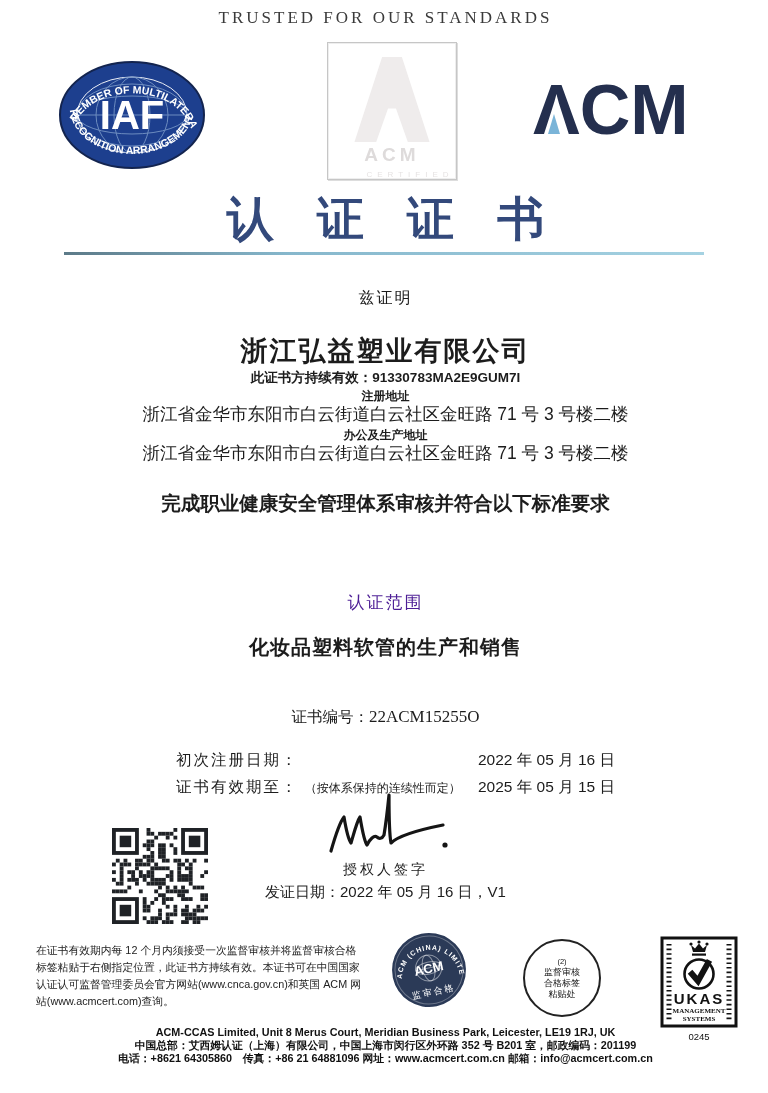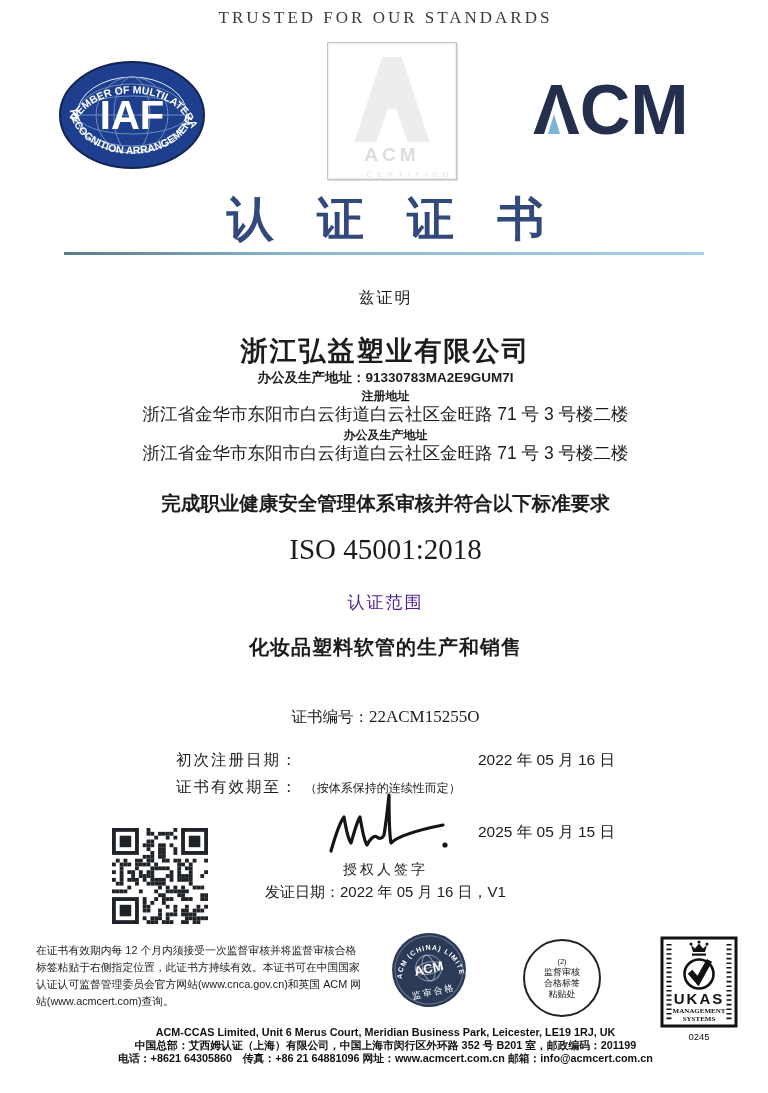--- a/index.html
+++ b/index.html
@@ -97,43 +97,42 @@
   </div>
 
   <div class="cx cert-title">
     <span>认 证 证 书</span>
   </div>
   <div class="divider abs"></div>
 
   <div class="cx intro">兹证明</div>
   <div class="cx company">浙江弘益塑业有限公司</div>
   <div class="cx credit">
-    <span>办公及生产地址：</span><span>91330783MA2E9GUM7I</span>
+    <span>此证书方持续有效：</span><span>91330783MA2E9GUM7I</span>
   </div>
   <div class="cx addr-label" style="top:388px;">注册地址</div>
   <div class="cx addr" style="top:402px;">浙江省金华市东阳市白云街道白云社区金旺路 71 号 3 号楼二楼</div>
   <div class="cx addr-label" style="top:427px;">办公及生产地址</div>
   <div class="cx addr" style="top:441px;">浙江省金华市东阳市白云街道白云社区金旺路 71 号 3 号楼二楼</div>
 
   <div class="cx audit">完成职业健康安全管理体系审核并符合以下标准要求</div>
-  <div class="cx iso">ISO 45001:2018</div>
   <div class="cx scope-label">认证范围</div>
   <div class="cx scope">化妆品塑料软管的生产和销售</div>
 
   <div class="cx certno">
     <span>证书编号：</span><span class="num">22ACM15255O</span>
   </div>
 
   <div class="abs date-label" style="left:176px;top:750px;">初次注册日期：</div>
   <div class="abs date-val" style="left:478px;top:750px;">2022 年 05 月 16 日</div>
   <div class="abs date-label" style="left:176px;top:777px;">
     <span>证书有效期至：</span>
     <span class="date-note">（按体系保持的连续性而定）</span>
   </div>
-  <div class="abs date-val" style="left:478px;top:777px;margin-top:45px;">2025 年 05 月 15 日</div>
+  <div class="abs date-val" style="left:478px;top:777px;">2025 年 05 月 15 日</div>
 
   <div class="abs" style="left:325px;top:793px;width:130px;height:68px;">
     <svg width="130" height="68" viewBox="0 0 130 68">
       <path d="M6,58 C10,44 14,30 19,24 C21,36 23,46 26,50 C29,40 32,28 35,24 C37,36 39,48 42,52
                C45,46 49,42 52,44 C54,46 57,46 59,42 C61,30 63,12 64,2 C64,22 64,40 66,50
                C72,44 88,38 118,32" fill="none" stroke="#151515" stroke-width="3.2" stroke-linecap="round" stroke-linejoin="round"></path>
       <circle cx="120" cy="52" r="2.6" fill="#151515"></circle>
     </svg>
   </div>
   <div class="cx sign-label">授权人签字</div>
@@ -400,17 +399,17 @@
       </g>
       <circle cx="43" cy="38" r="14.5" fill="none" stroke="#111" stroke-width="2.6"></circle>
       <path d="M36,38 L42,45 L52,27" fill="none" stroke="#111" stroke-width="6" stroke-linecap="square"></path>
       <text x="43" y="68" text-anchor="middle" font-size="15" font-weight="bold" letter-spacing="2" fill="#111" font-family="Liberation Sans, sans-serif">UKAS</text>
       <text x="43" y="77" text-anchor="middle" font-size="7" font-weight="bold" fill="#111" font-family="Liberation Serif, serif">MANAGEMENT</text>
       <text x="43" y="85" text-anchor="middle" font-size="7" font-weight="bold" fill="#111" font-family="Liberation Serif, serif">SYSTEMS</text>
     </svg>
   </div>
   <div class="ukas-num abs">0245</div>
 
-  <div class="cx footer f1">ACM-CCAS Limited, Unit 6 Merus Court, Meridian Business Park, Leicester, LE19 1RJ, UK</div>
+  <div class="cx footer f1">ACM-CCAS Limited, Unit 8 Merus Court, Meridian Business Park, Leicester, LE19 1RJ, UK</div>
   <div class="cx footer f2">中国总部：艾西姆认证（上海）有限公司，中国上海市闵行区外环路 352 号 B201 室，邮政编码：201199</div>
   <div class="cx footer f3">电话：+8621 64305860　传真：+86 21 64881096 网址：www.acmcert.com.cn 邮箱：info@acmcert.com.cn</div>
 
 </div>
 
 </body></html>

